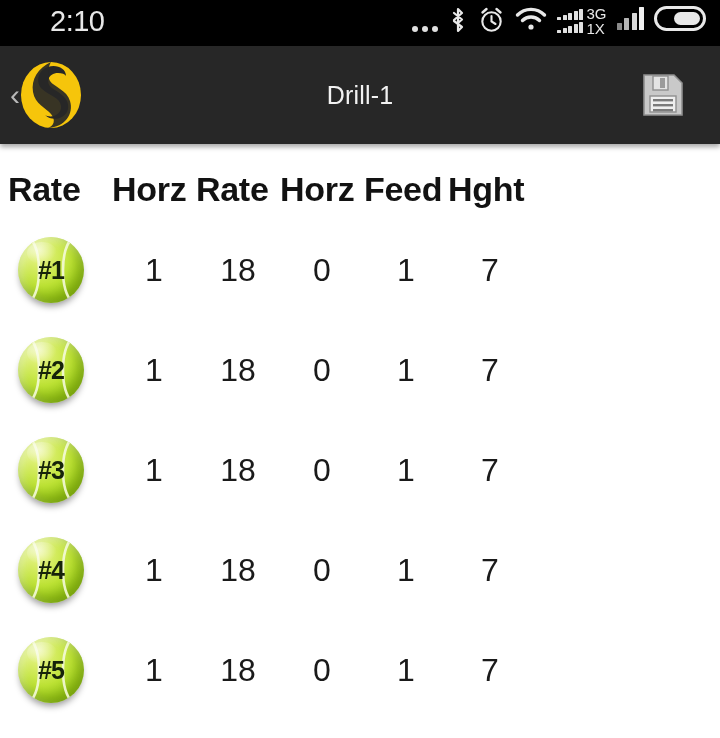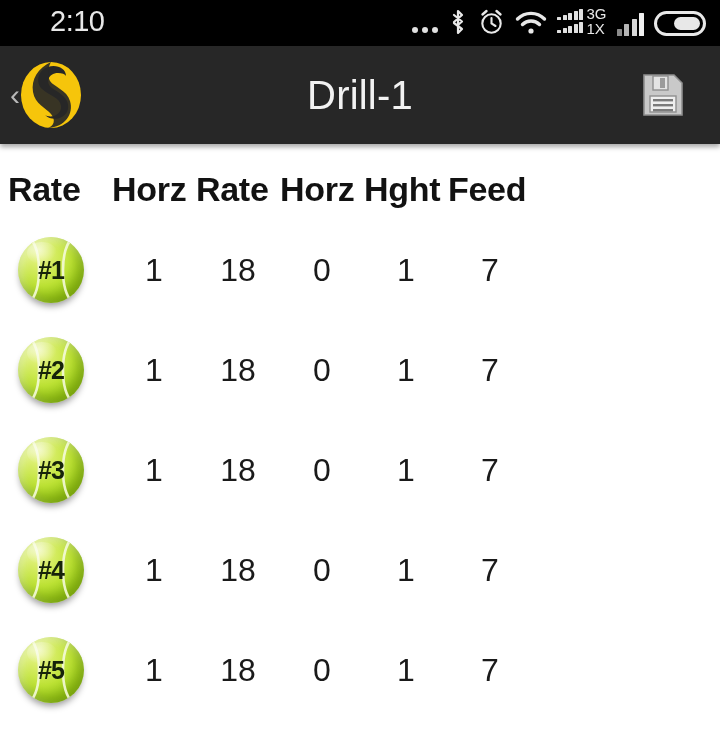--- a/index.html
+++ b/index.html
@@ -35,21 +35,21 @@
     color: #e8e8e8;
     font-size: 29px;
     font-family: "Liberation Sans", sans-serif;
     letter-spacing: -0.5px;
     line-height: 1;
     margin-left: 32px;
   }
   .status-right {
     margin-left: auto;
     display: flex;
-    align-items: flex-end;
+    align-items: flex-start;
     gap: 10px;
   }
   .si { display: block; }
 
   
   .dots {
     display: flex;
     align-items: flex-end;
     gap: 4px;
     height: 26px;
@@ -158,21 +158,21 @@
     width: 66px;
     height: 72px;
     margin-left: -4px;
     flex: none;
   }
   .app-title {
     position: absolute;
     left: 0; right: 0;
     text-align: center;
     color: #f2f2f2;
-    font-size: 40px;
+    font-size: 25px;
     font-family: "Liberation Sans", sans-serif;
     letter-spacing: 0.2px;
     pointer-events: none;
   }
   .save-btn {
     margin-left: auto;
     margin-right: 30px;
     width: 54px;
     height: 54px;
     display: flex;
@@ -370,22 +370,22 @@
     </div>
   </div>
 
   <div class="table-area">
 
     <div class="grid-row head-row">
       <div class="head-cell shot">Rate</div>
       <div class="head-cell">Horz</div>
       <div class="head-cell">Rate</div>
       <div class="head-cell">Horz</div>
+      <div class="head-cell">Feed</div>
       <div class="head-cell">Hght</div>
-      <div class="head-cell">Feed</div>
       <div></div>
     </div>
 
     <div id="rows-container">
   <div class="grid-row data-row">
     <div class="shot-cell">
       <div class="ball">
         <svg class="seams" viewBox="0 0 66 66">
           <path d="M12 1 C24 14 24 52 12 65" fill="none" stroke="#f4f9d8" stroke-width="2.6" opacity="0.9"></path>
           <path d="M54 1 C42 14 42 52 54 65" fill="none" stroke="#f4f9d8" stroke-width="2.6" opacity="0.9"></path>

